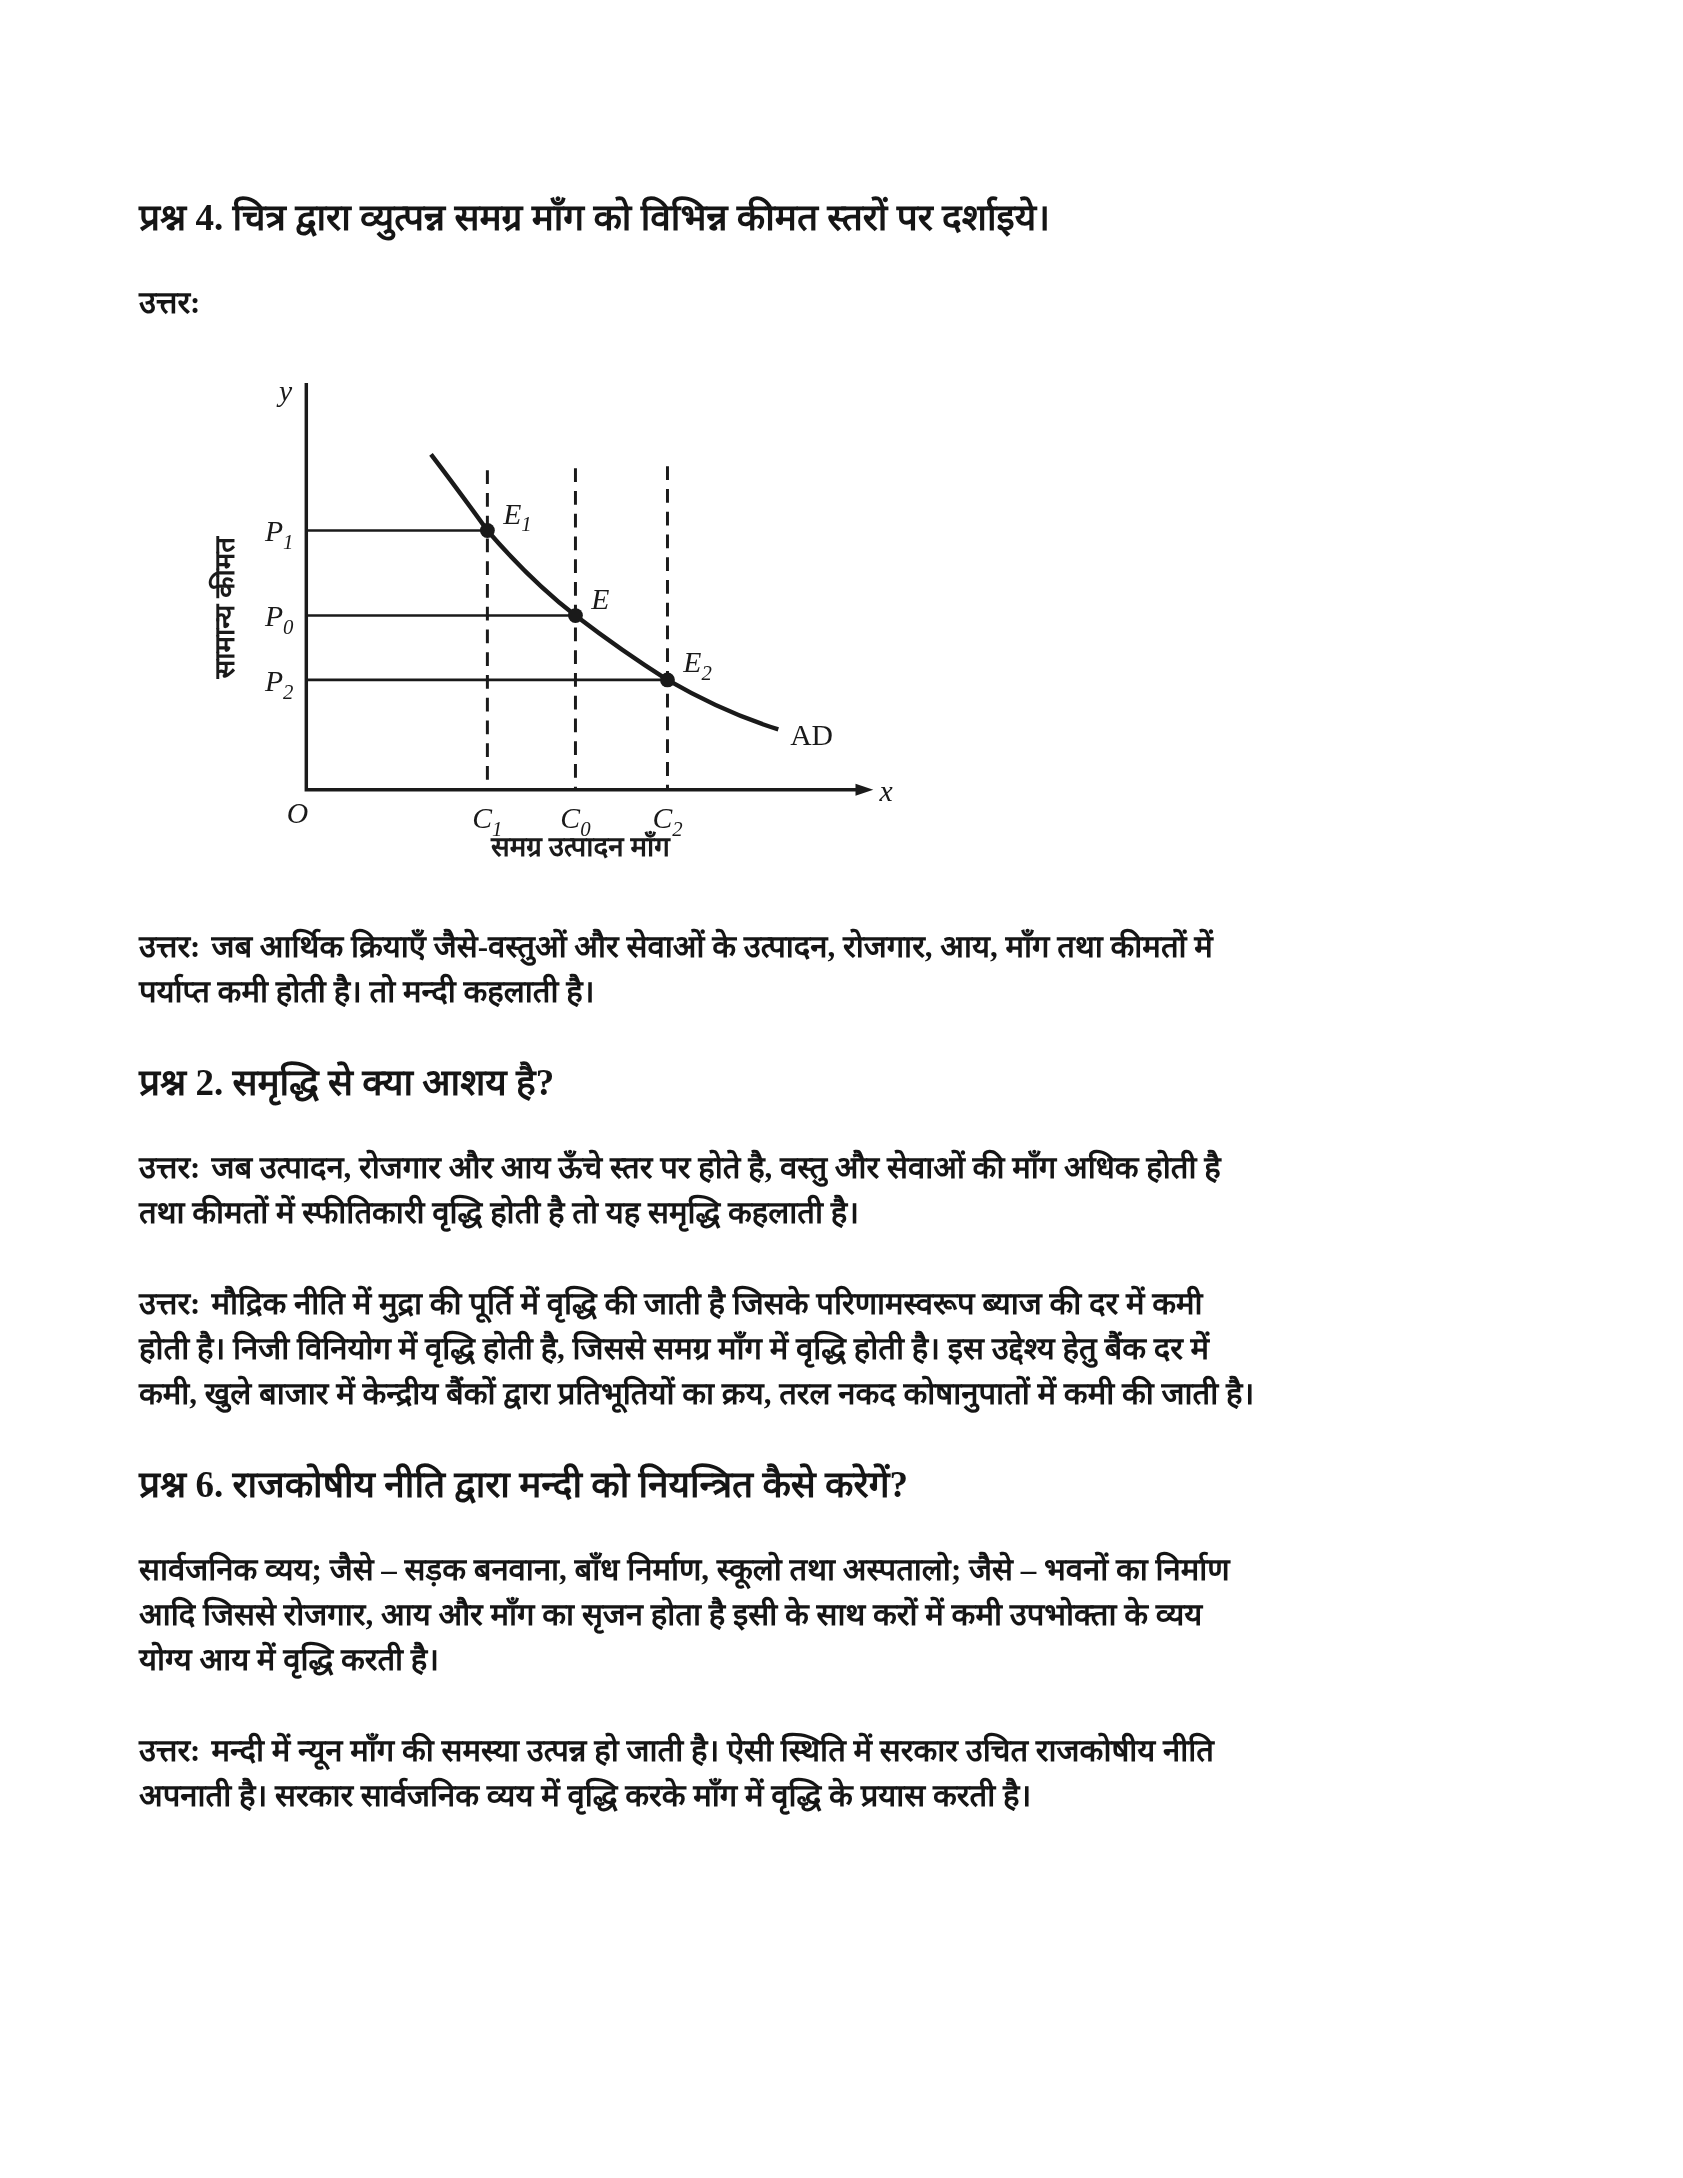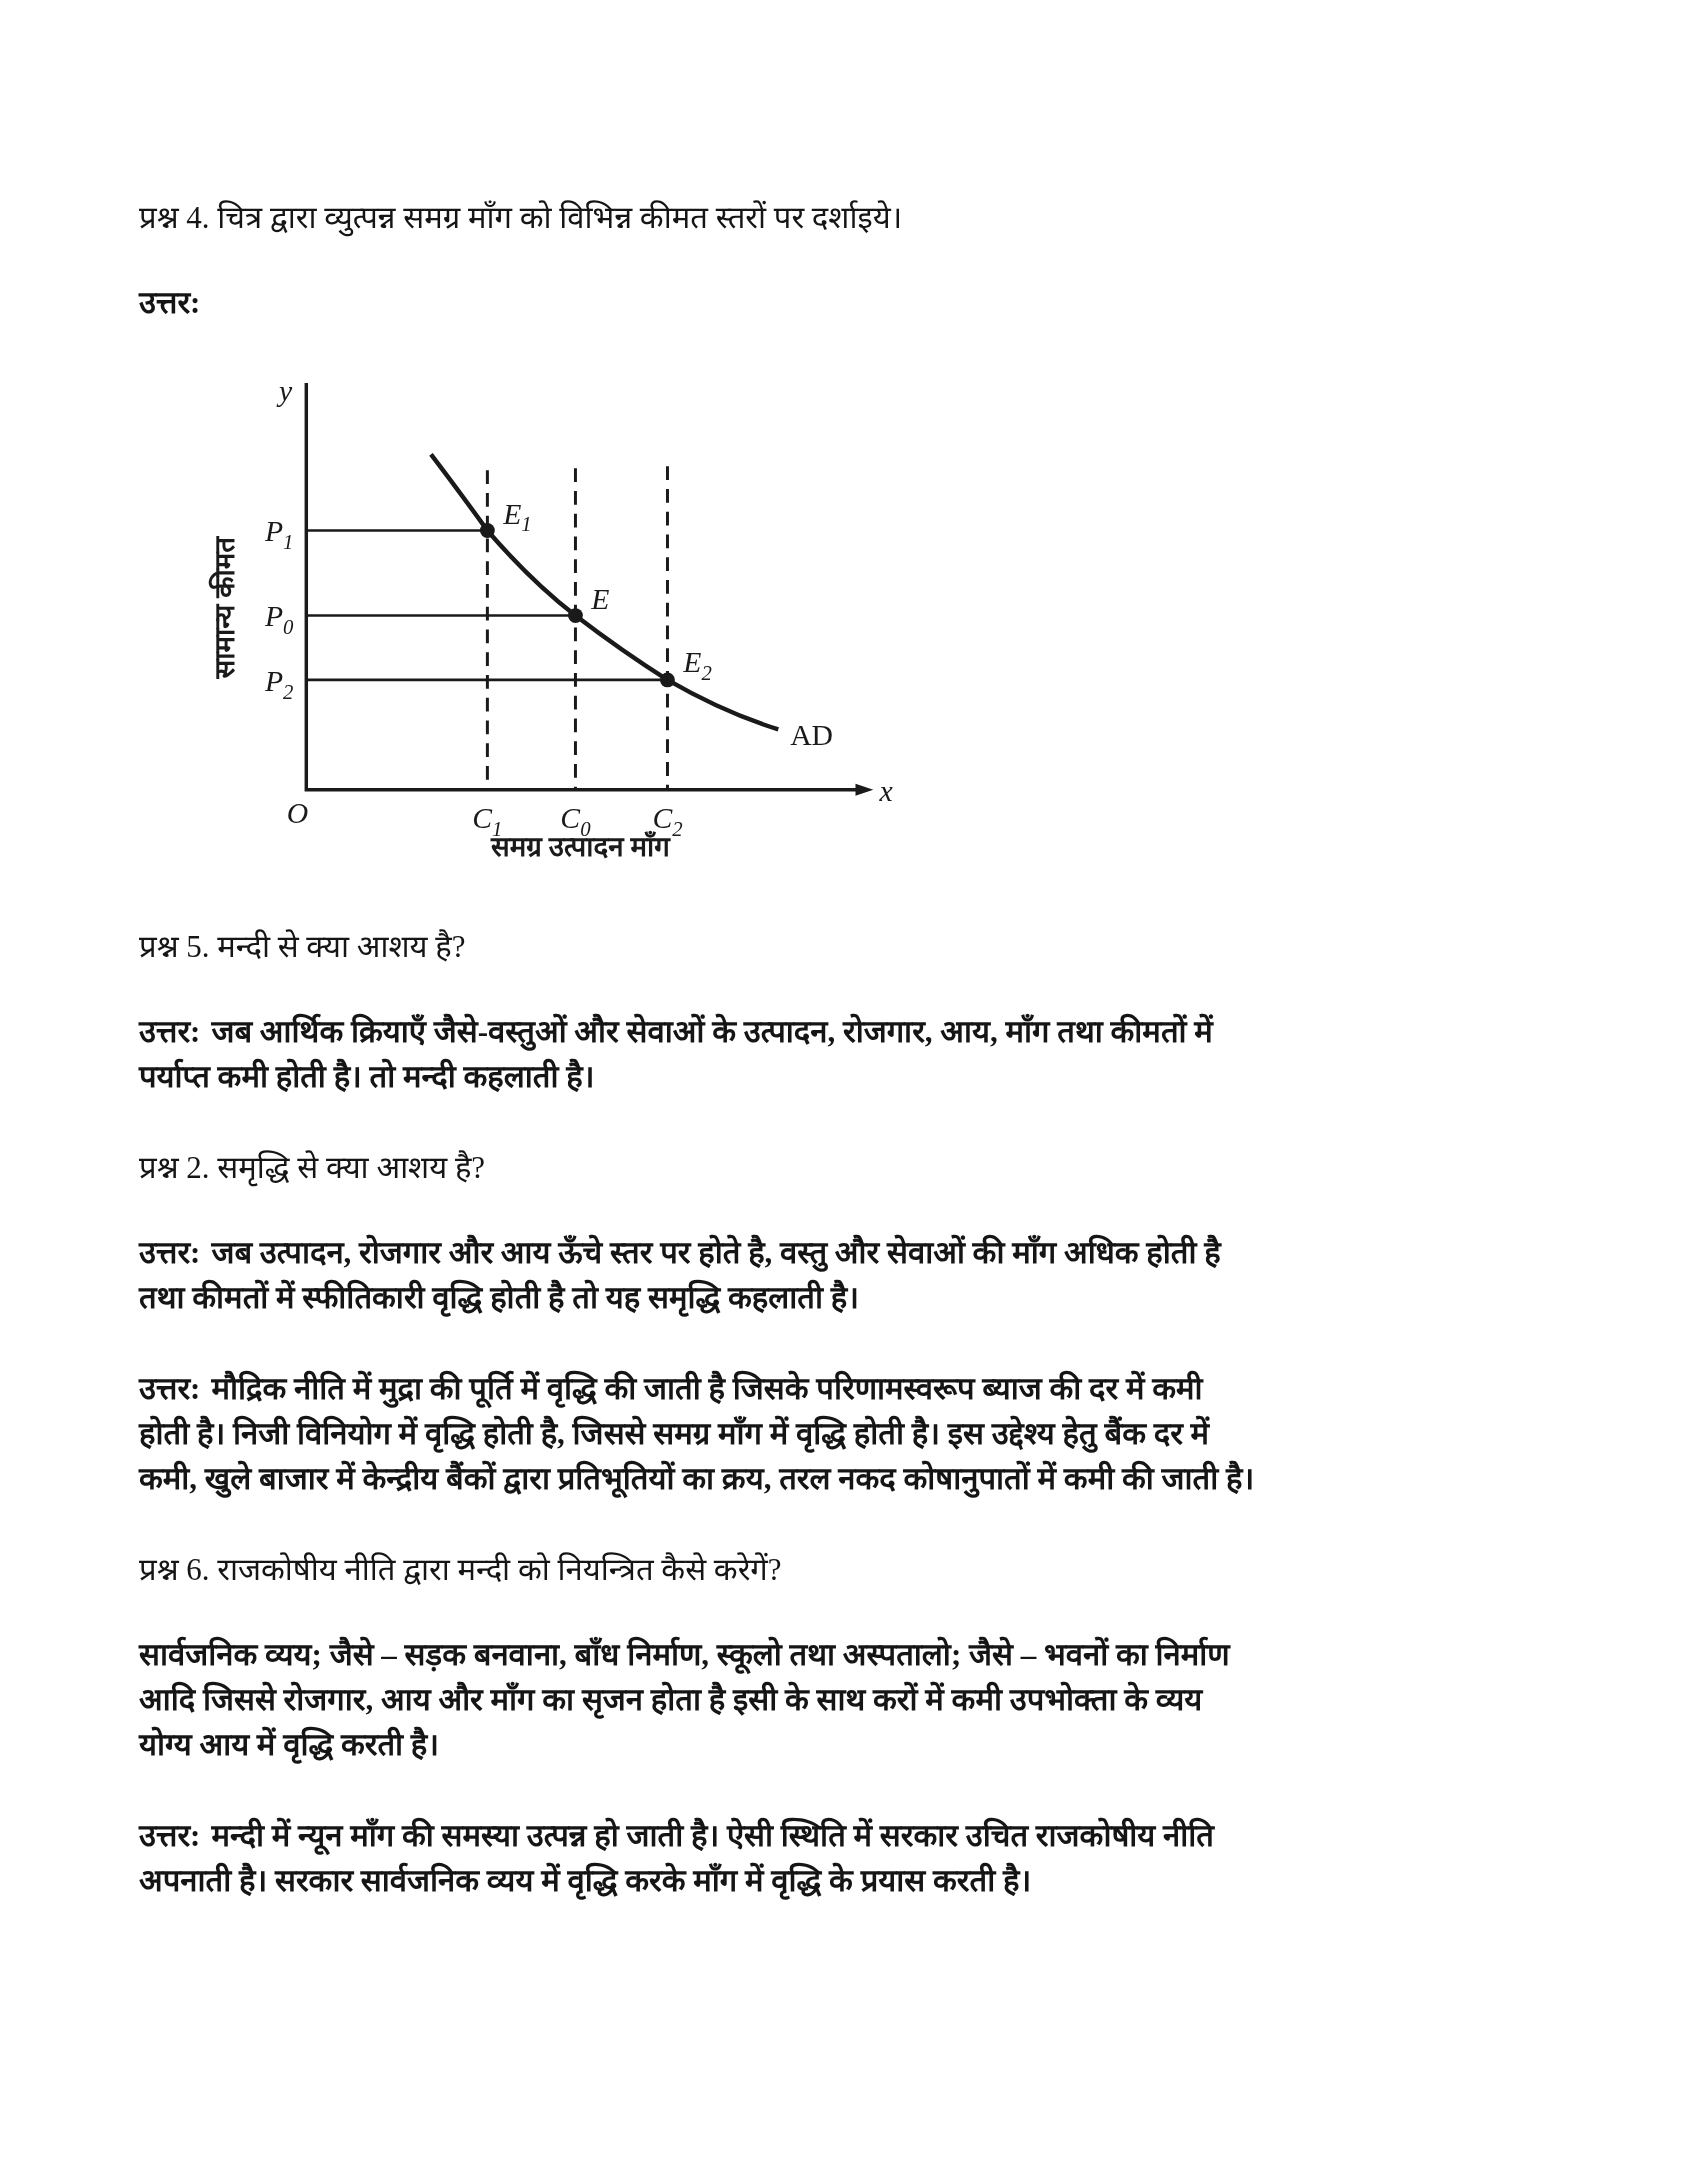--- a/index.html
+++ b/index.html
@@ -8,23 +8,23 @@
     width: 1683px;
     height: 2178px;
     box-sizing: border-box;
     background: #ffffff;
     color: #151515;
     font-family: "Liberation Serif", "DejaVu Serif", serif;
     padding: 195px 129px 0 139px;
     overflow: hidden;
   }
   .qh {
-    font-size: 31px;
+    font-size: 37px;
     line-height: 45px;
-    font-weight: normal;
+    font-weight: bold;
     margin: 0 0 40px 0;
   }
   .ans {
     font-size: 31px;
     line-height: 45px;
     font-weight: normal;
     margin: 0 0 46px 0;
   }
   .ans-label { font-weight: bold; padding-right: 11px; font-family: Liberation Serif, serif; }
   .ans-text { white-space: pre-line; font-weight: bold; }
@@ -89,21 +89,20 @@
       <text class="math" x="449" y="246"><tspan>E</tspan><tspan class="sub" dy="8"></tspan></text>
       <text class="math" x="542" y="310"><tspan>E</tspan><tspan class="sub" dy="8">2</tspan></text>
 
       <text class="ad-label" x="650" y="384">AD</text>
 
       <text class="axis-title" transform="translate(88 245) rotate(-90)" text-anchor="middle">सामान्य कीमत</text>
       <text class="axis-title" x="438" y="496" text-anchor="middle">समग्र उत्पादन माँग</text>
     </svg>
   </figure>
 
-  <p class="qh">प्रश्न 5. मन्दी से क्या आशय है?</p>
   <p class="ans"><b class="ans-label">उत्तर:</b><span class="ans-text">जब आर्थिक क्रियाएँ जैसे-वस्तुओं और सेवाओं के उत्पादन, रोजगार, आय, माँग तथा कीमतों में
 पर्याप्त कमी होती है। तो मन्दी कहलाती है।</span></p>
 
   <p class="qh">प्रश्न 2. समृद्धि से क्या आशय है?</p>
   <p class="ans"><b class="ans-label">उत्तर:</b><span class="ans-text">जब उत्पादन, रोजगार और आय ऊँचे स्तर पर होते है, वस्तु और सेवाओं की माँग अधिक होती है
 तथा कीमतों में स्फीतिकारी वृद्धि होती है तो यह समृद्धि कहलाती है।</span></p>
 
   <p class="ans"><b class="ans-label">उत्तर:</b><span class="ans-text">मौद्रिक नीति में मुद्रा की पूर्ति में वृद्धि की जाती है जिसके परिणामस्वरूप ब्याज की दर में कमी
 होती है। निजी विनियोग में वृद्धि होती है, जिससे समग्र माँग में वृद्धि होती है। इस उद्देश्य हेतु बैंक दर में
 कमी, खुले बाजार में केन्द्रीय बैंकों द्वारा प्रतिभूतियों का क्रय, तरल नकद कोषानुपातों में कमी की जाती है।</span></p>

